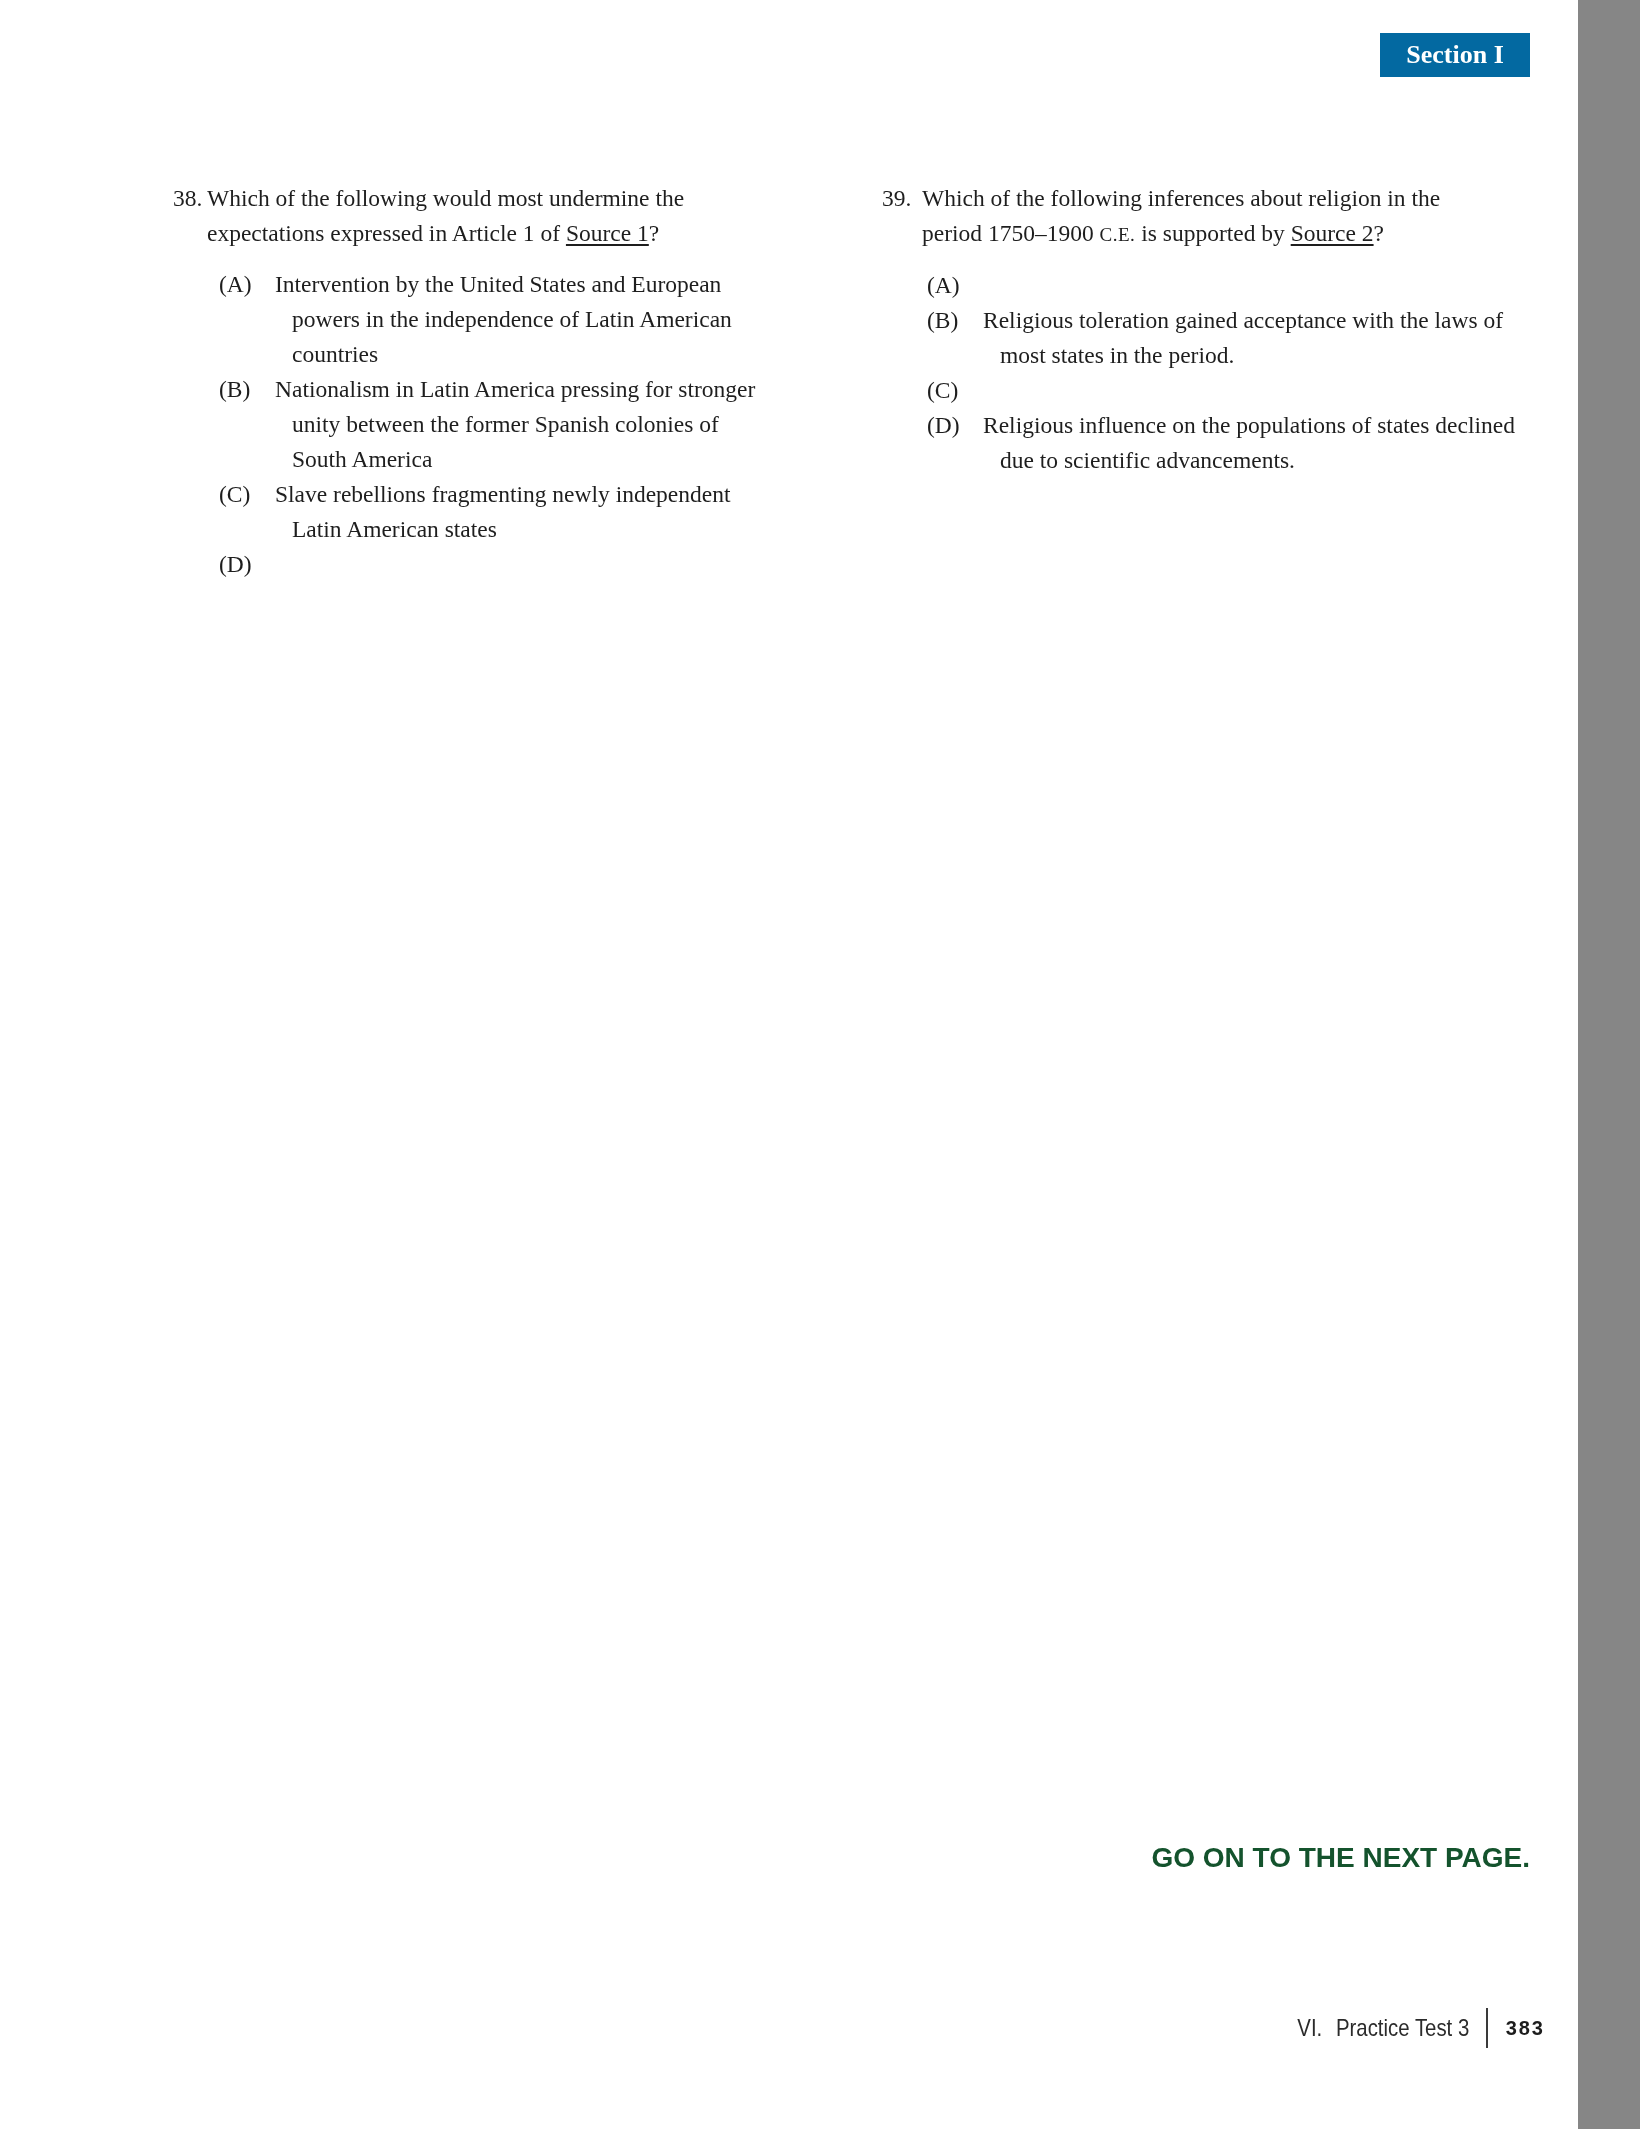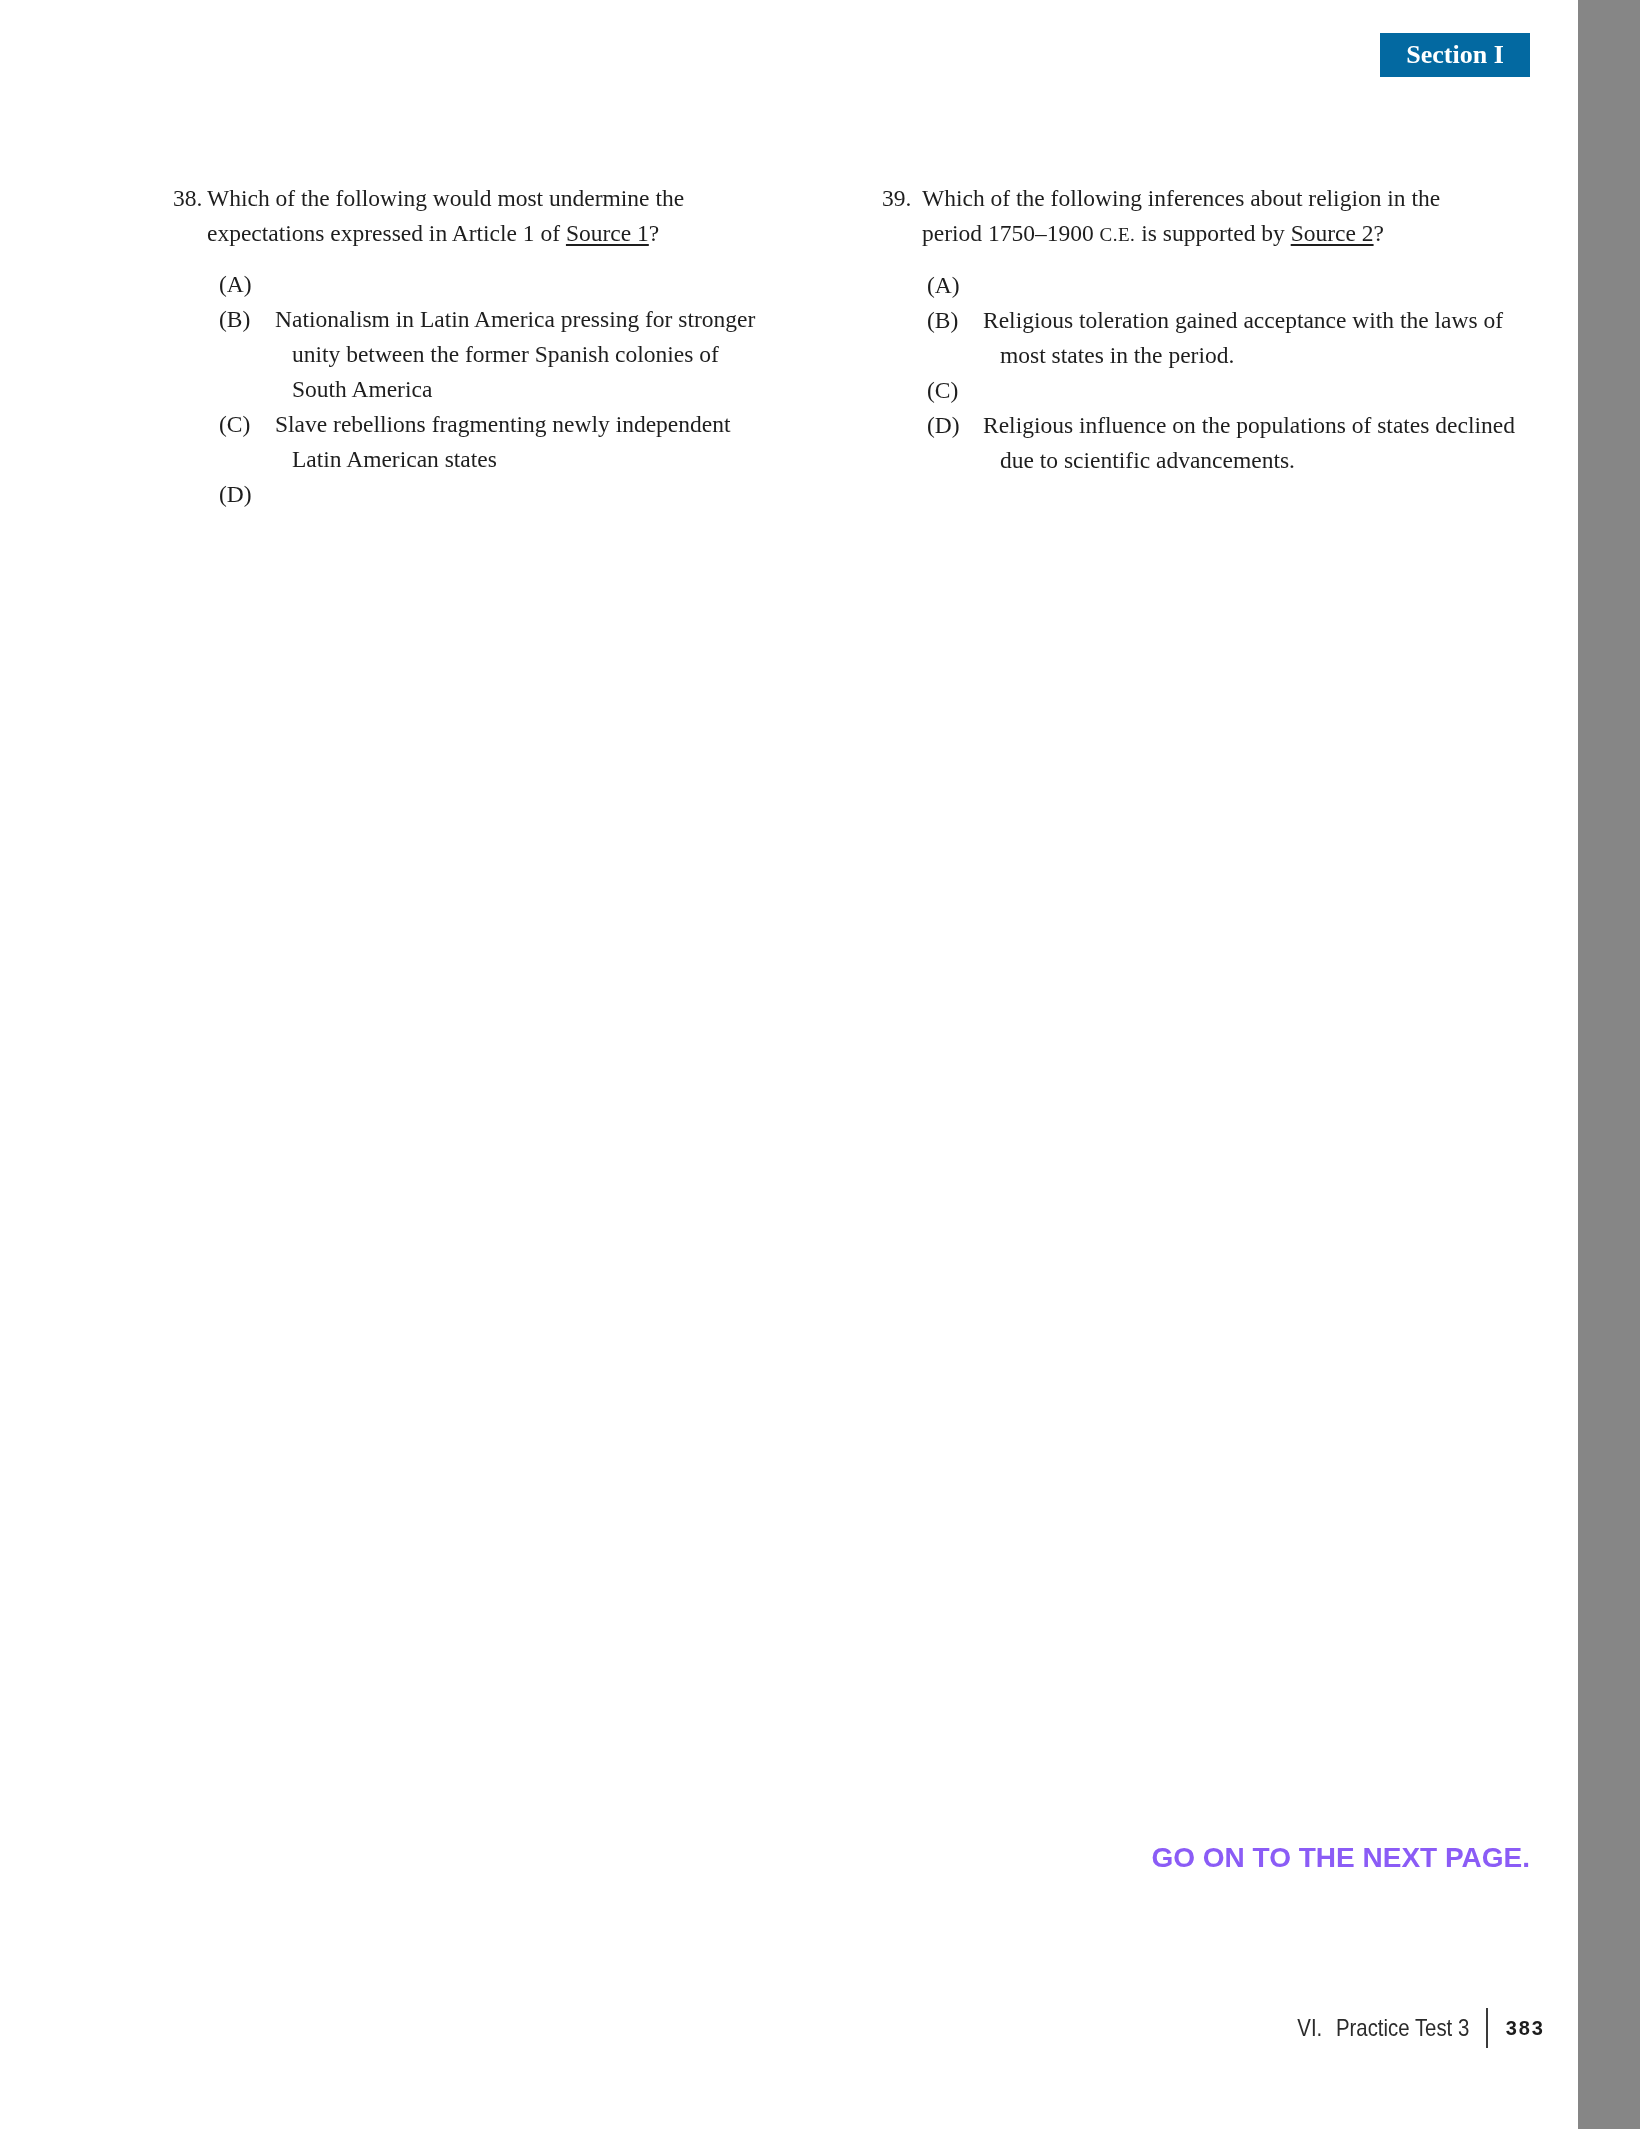--- a/index.html
+++ b/index.html
@@ -59,21 +59,21 @@
   .col1 .ctext { width:515px; }
   .col2 .ctext { width:557px; }
   .source-ref { text-decoration:underline; text-underline-offset:3px; }
   .era { font-size:19px; letter-spacing:0.5px; }
   .go-on {
     position:absolute;
     top:1842px; right:110px;
     font-family:"Liberation Sans", "DejaVu Sans", sans-serif;
     font-weight:bold;
     font-size:28px;
-    color:#8b5cf6;
+    color:#14532d;
     letter-spacing:0px;
   }
   .footer {
     position:absolute;
     top:2006px; right:95px;
     height:44px;
     display:flex;
     align-items:center;
     font-family:"Liberation Sans", "DejaVu Sans", sans-serif;
     color:#2b2b2b;
@@ -111,20 +111,21 @@
   </div>
 
   <section class="col col1">
     <div class="qrow">
       <span class="qnum">38.</span>
       <p class="qtext"><span>Which of the following would most undermine the expectations expressed in Article 1 of </span><span class="source-ref">Source 1</span><span>?</span></p>
     </div>
     <div class="choices">
       <div class="choice">
         <span class="clabel">(A)</span>
+        <span class="ctext">Intervention by the United States and European powers in the independence of Latin American countries</span>
       </div>
       <div class="choice">
         <span class="clabel">(B)</span>
         <span class="ctext">Nationalism in Latin America pressing for stronger unity between the former Spanish colonies of South America</span>
       </div>
       <div class="choice">
         <span class="clabel">(C)</span>
         <span class="ctext">Slave rebellions fragmenting newly independent Latin American states</span>
       </div>
       <div class="choice">

